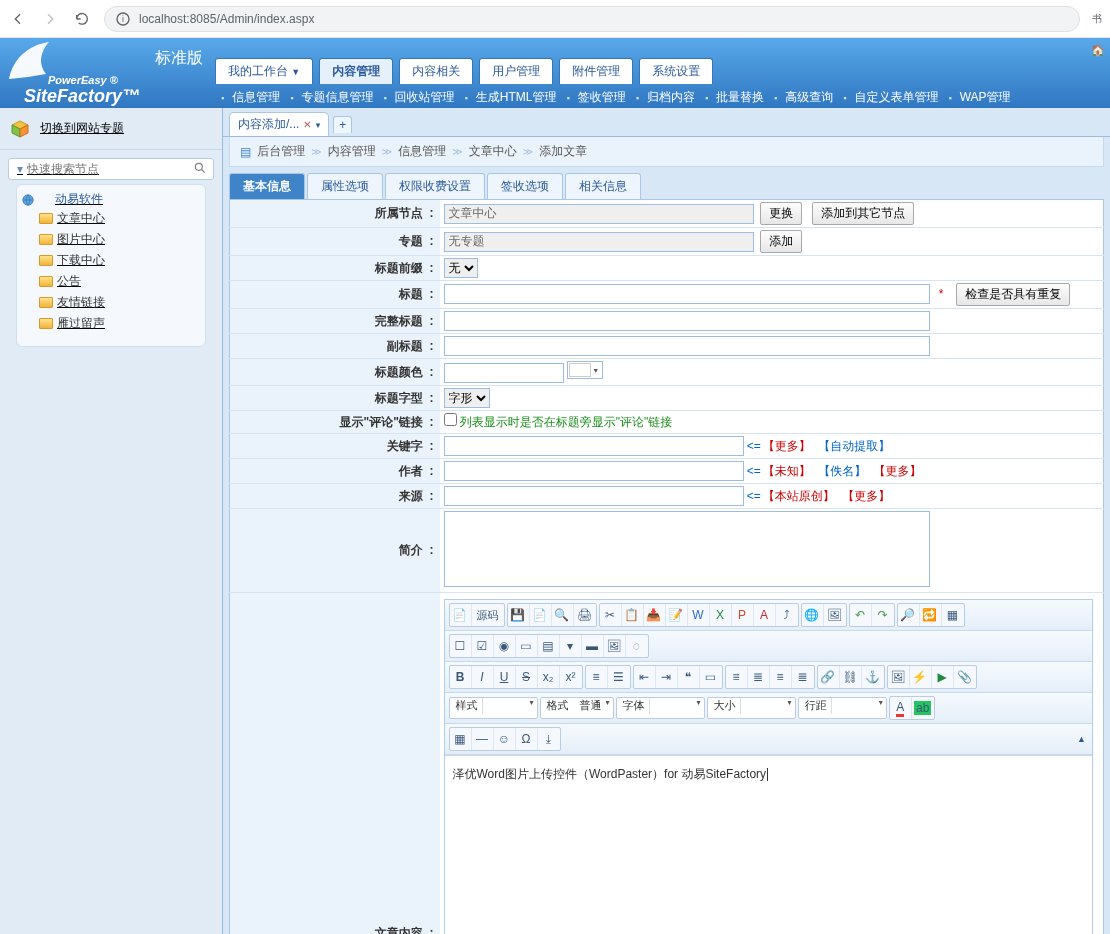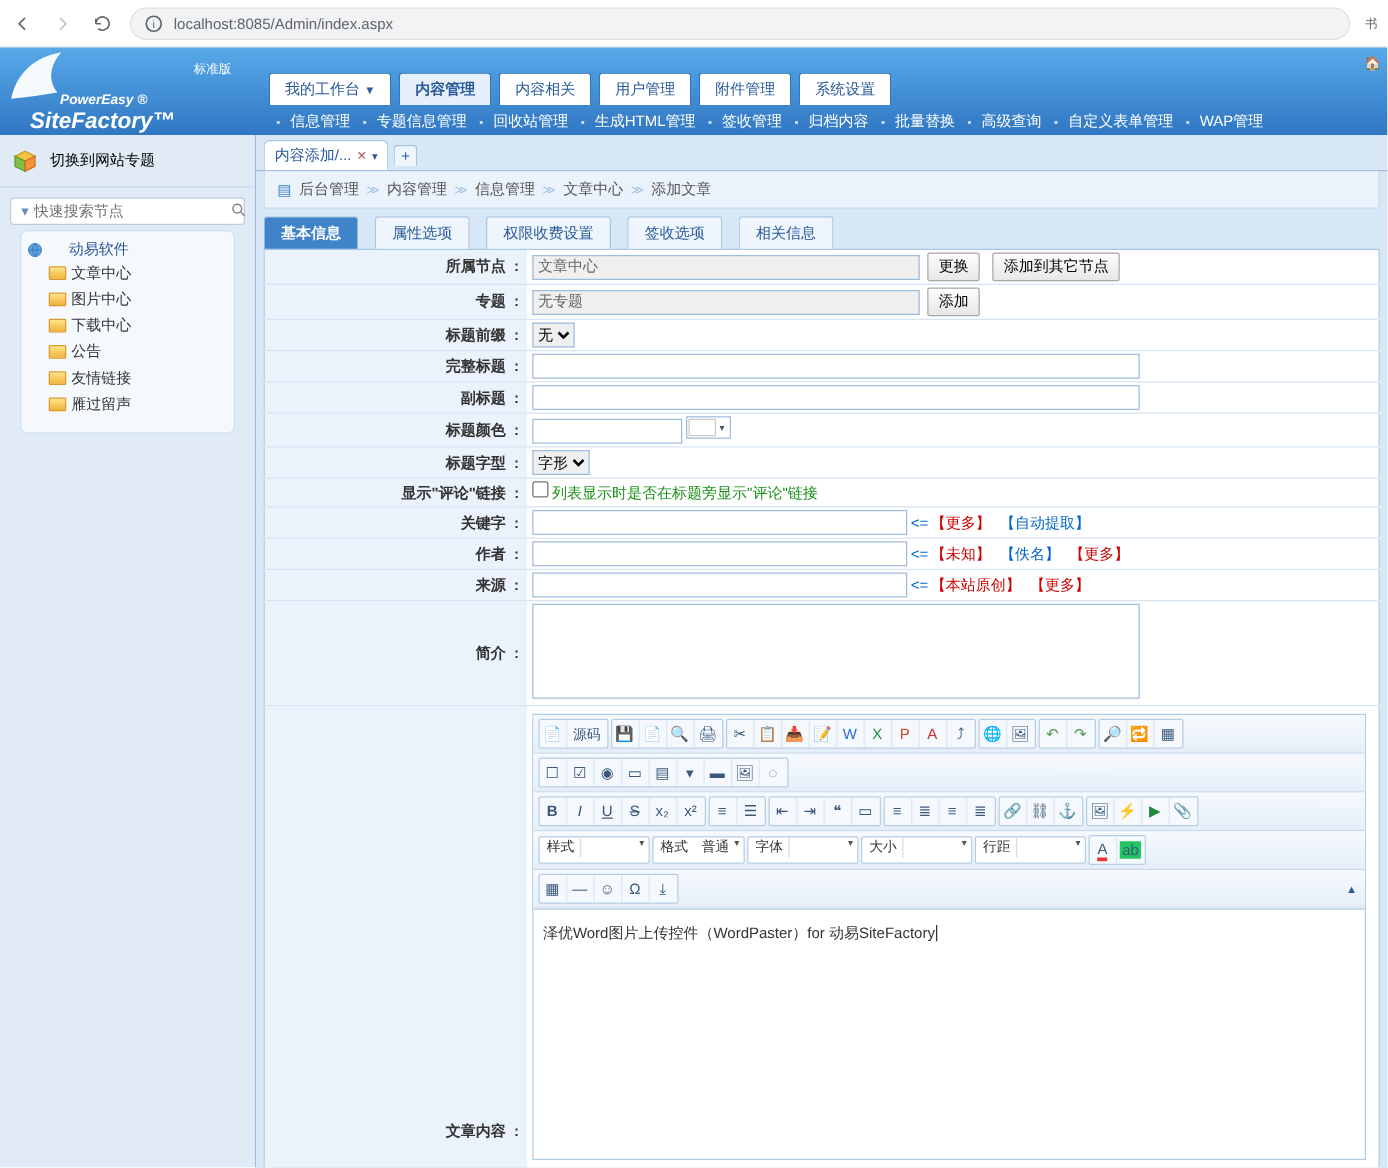--- a/index.html
+++ b/index.html
@@ -11,34 +11,34 @@
 .url-bar { display: flex; align-items: center; flex: 1; border: 1px solid #e0e0e0; border-radius: 14px; height: 26px; background: #f1f3f4; padding: 0 10px; gap: 8px; color: #5f6368; }
 .url-text { color: #5f6368; }
 .bm-icon { color: #5f6368; }
 
 
 .siteband { height: 70px; background: linear-gradient(#58a9ea,#3077c2); position: relative; display: flex; }
 .logo-wrap { width: 205px; position: relative; }
 .logo-bird { position:absolute; left:4px; top:-4px; }
 .logo-txt { position:absolute; left:48px; top:36px; color:#fff; font-style:italic; font-weight:bold; font-size:11px; }
 .logo-sf { position:absolute; left:24px; top:48px; color:#fff; font-style:italic; font-weight:bold; font-size:18px; }
-.edition { position:absolute; top:10px; left:155px; color:#fff; font-size:10px; }
+.edition { position:absolute; top:10px; left:155px; color:#fff; font-size:16px; }
 .topmenu-wrap { flex:1; position:relative; }
 .topmenu { position:absolute; top:20px; left:10px; display:flex; gap:6px; }
 .topmenu .tab { background:#fff; border:1px solid #3476b7; border-bottom:none; border-radius:3px 3px 0 0; padding:4px 12px; color:#2a5a99; cursor:pointer; }
 .topmenu .tab.active { background:#e6f0fb; font-weight:bold; }
 .submenu { position:absolute; bottom:0; left:10px; right:0; height:22px; display:flex; align-items:center; gap:4px; color:#fff; font-size:12px; }
 .submenu .dot::before { content:"▪"; color:#cfe4f8; margin:0 4px 0 6px; font-size:9px; }
 .submenu a { color:#fff; cursor:pointer; }
 .bm-ico { position:absolute; right:5px; top:6px; color:#2a5a99; font-size:11px; }
 
 .main { display:flex; height: calc(934px - 38px - 70px); }
 
 
-.sidebar { width:205px; background:#e0ebf6; border-right:1px solid #97b9dc; }
+.sidebar { width:223px; background:#e0ebf6; border-right:1px solid #97b9dc;text-decoration:underline; }
 .switcher { height:42px; display:flex; align-items:center; padding:6px 8px; gap:8px; border-bottom:1px solid #c7d9ec; }
 .cube-icon { width:24px; height:24px; display:inline-block; }
 .search-pane { padding:8px; }
 .search-box { display:flex; align-items:center; background:#fff; border:1px solid #b8cde2; border-radius:3px; height:22px; padding:0 4px; }
 .search-box .arrow { color:#6a8fbb; padding:0 4px; cursor:pointer; }
 .search-box input { border:none; outline:none; flex:1; font-size:12px; background:transparent; color:#888; }
 .search-box .mag { color:#818181; padding:0 2px; cursor:pointer; }
 .treewrap { margin:4px 8px; background:#f5f9fe; border:1px solid #cfe0f1; border-radius:6px; padding:6px 4px 12px 4px; }
 .tree-root { display:flex; align-items:center; gap:20px; color:#2a5a99; cursor:pointer; }
 .tree-ul { list-style:none; margin-left:18px; }
@@ -48,21 +48,21 @@
 
 .content { flex:1; background:#d8e7f6; overflow:auto; }
 .tabsbar { background:#d8e7f6; padding:4px 6px 0 6px; display:flex; align-items:center; border-bottom:1px solid #9dbde0; }
 .doctab { background:#fff; border:1px solid #a9c6e4; border-bottom:none; border-radius:5px 5px 0 0; padding:3px 8px; color:#2a5a99; display:flex; align-items:center; gap:4px; margin-right:4px; }
 .doctab .x { color:#b25757; font-size:10px; cursor:pointer; }
 .addtab { border:1px solid #a9c6e4; border-bottom:none; padding:1px 5px; background:#eef5fc; color:#2a5a99; border-radius:3px 3px 0 0; cursor:pointer; }
 .crumbbar { background:#eaf2fb; border:1px solid #c4daef; border-top:none; margin:0 6px; padding:6px 10px; display:flex; align-items:center; gap:6px; color:#555; }
 .crumbbar .arr { color:#a1c0e0; font-size:10px; }
 .crumbbar .home { color:#3f83c8; }
 .formtabs { margin:6px 6px 0 6px; display:flex; border-bottom:1px solid #a9c6e4; }
-.formtabs .ftab { background:#eef5fc; border:1px solid #a9c6e4; border-bottom:none; padding:4px 13px; margin-right:13px; color:#2a5a99; cursor:pointer; border-radius:3px 3px 0 0; }
+.formtabs .ftab { background:#eef5fc; border:1px solid #a9c6e4; border-bottom:none; padding:4px 13px; margin-right:2px; color:#2a5a99; cursor:pointer; border-radius:3px 3px 0 0; }
 .formtabs .ftab.active { background:#3f83c8; color:#fff; font-weight:bold; }
 .form-table { margin:0 6px; width:calc(100% - 12px); border-collapse:collapse; background:#fff; border:1px solid #a9c6e4; border-top:none; }
 .form-table tr { border-bottom:1px solid #d6e4f2; }
 .form-table td { padding:2px 4px; vertical-align:middle; background:#fff; }
 .form-table td.label { width:210px; text-align:right; padding-right:6px; background:#eaf2fb; font-weight:bold; color:#333; }
 .text-in { border:1px solid #9dbde0; height:20px; width:310px; padding:0 4px; font-size:12px; }
 .text-in.long { width:486px; }
 .text-in.short { width:300px; }
 .ro { background:#efefef; color:#666; }
 .btn { background:linear-gradient(#fdfdfd,#e7e7e7); border:1px solid #a8a8a8; padding:2px 8px; font-size:12px; border-radius:2px; cursor:pointer; }
@@ -271,20 +271,28 @@
         <td>
           <input class="text-in ro" readonly="" value="无专题" style="">
           &nbsp;<button class="btn">添加</button>
         </td>
       </tr>
       <tr>
         <td class="label">标题前缀 &nbsp;:</td>
         <td><select class="sel"><option>无</option></select></td>
       </tr>
       <tr>
+        <td class="label">标题 &nbsp;:</td>
+        <td>
+          <input class="text-in long" style="">
+          <span class="star">*</span>
+          &nbsp;<button class="btn">检查是否具有重复</button>
+        </td>
+      </tr>
+      <tr>
             <td class="label">完整标题 &nbsp;:</td>
             <td><input class="text-in long" style=""></td>
           </tr>
       <tr>
             <td class="label">副标题 &nbsp;:</td>
             <td><input class="text-in long" style=""></td>
           </tr>
       <tr>
         <td class="label">标题颜色 &nbsp;:</td>
         <td>

